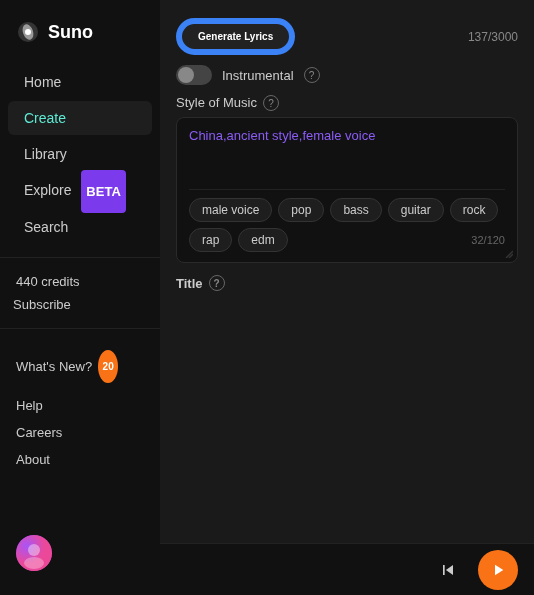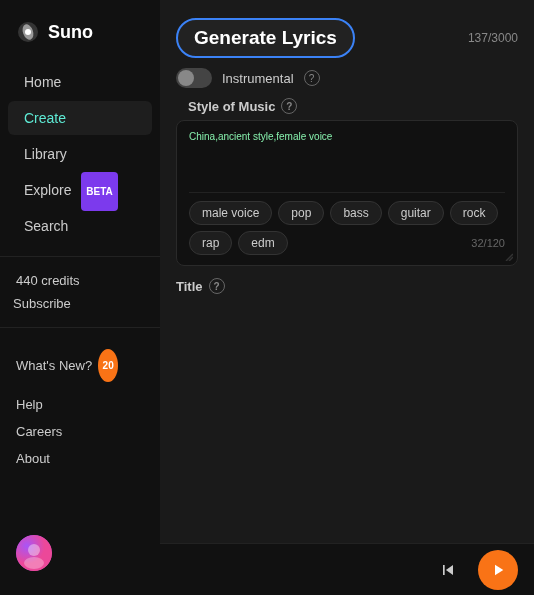--- a/index.html
+++ b/index.html
@@ -53,21 +53,21 @@
     }
 
     .nav-item.active {
       background: #1e1e1e;
       color: #5eead4;
     }
 
     .beta-badge {
       background: #7c3aed;
       color: #fff;
-      font-size: 10px;
+      font-size: 13px;
       font-weight: 700;
       padding: 14px 5px;
       border-radius: 4px;
       margin-left: 6px;
       vertical-align: middle;
     }
 
     .sidebar-divider {
       height: 1px;
       background: #222;
@@ -178,24 +178,24 @@
     .generate-lyrics-row {
       display: flex;
       align-items: center;
       justify-content: space-between;
       margin: 10px 16px;
     }
 
     .generate-lyrics-btn {
       background: #222;
       color: #fff;
-      border: 2px solid #3b82f6;
+      border: 6px solid #3b82f6;
       border-radius: 20px;
       padding: 7px 16px;
-      font-size: 19px;
+      font-size: 10px;
       cursor: pointer;
       font-weight: 600;
     }
 
     .char-count-lyrics {
       color: #888;
       font-size: 12px;
     }
 
     
@@ -240,42 +240,42 @@
       font-size: 10px;
       display: flex;
       align-items: center;
       justify-content: center;
       cursor: pointer;
     }
 
     
     .section-label {
       display: flex;
-      align-items: center;
+      align-items: flex-start;
       gap: 6px;
-      margin: 10px 28px 6px;
-      font-size: 13px;
-      font-weight: 700;
+      margin: 10px 16px 6px;
+      font-size: 13px;
+      font-weight: 400;
       color: #ccc;
     }
 
     .style-box {
       margin: 0 16px;
       background: #111;
       border-radius: 8px;
       padding: 10px 12px;
       border: 1px solid #2a2a2a;
       position: relative;
     }
 
     .style-textarea {
       background: transparent;
       border: none;
-      color: #86efac;
-      font-size: 10px;
+      color: #8b5cf6;
+      font-size: 13px;
       width: 100%;
       resize: none;
       outline: none;
       font-family: inherit;
       min-height: 50px;
     }
 
     .style-resize-handle {
       position: absolute;
       bottom: 4px;

